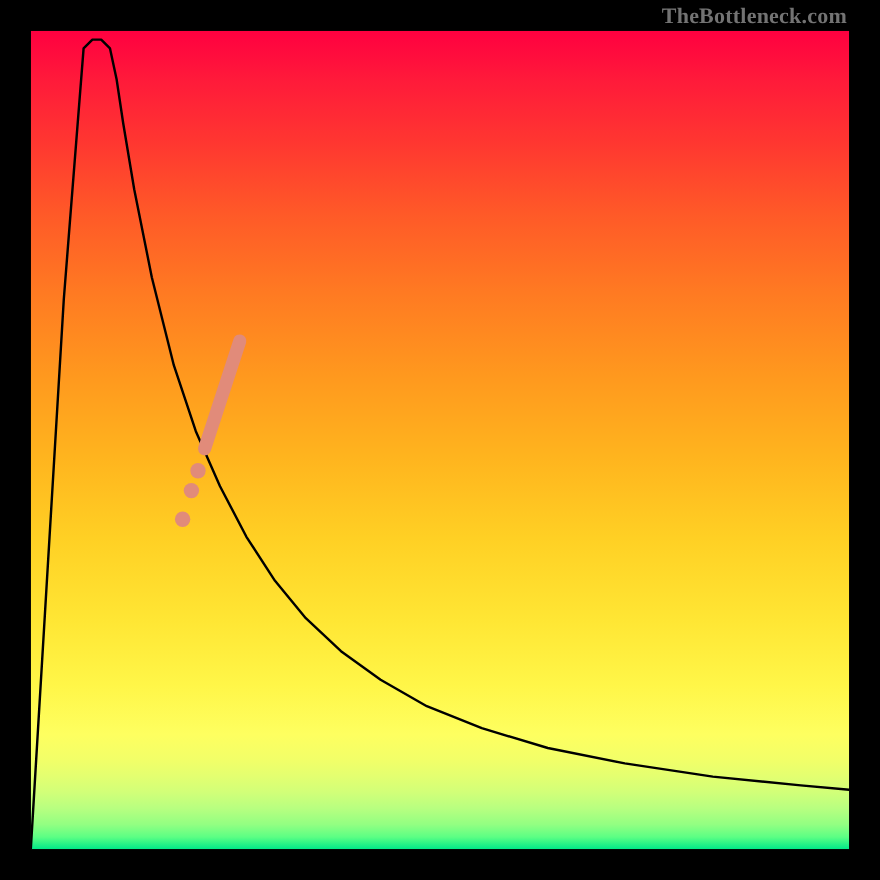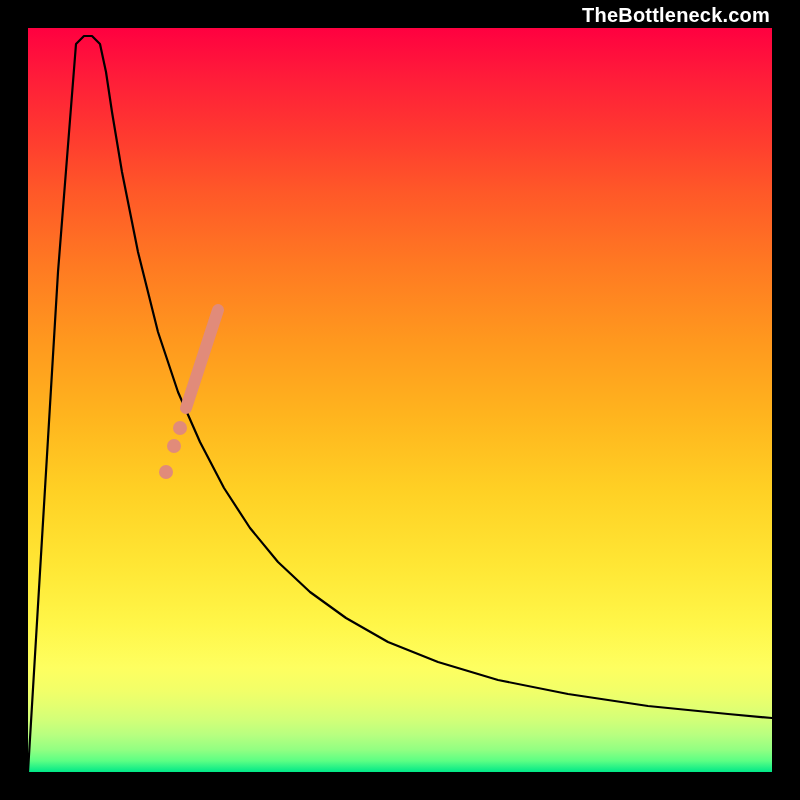--- a/index.html
+++ b/index.html
@@ -61,24 +61,24 @@
     fill: none;
     stroke: #000;
     stroke-width: 2.2;
     stroke-linejoin: round;
     stroke-linecap: round;
   }
   .watermark {
     position: absolute;
     top: 4px;
     right: 30px;
-    font-family: Liberation Sans, sans-serif;
+    font-family: Liberation Serif, serif;
     font-size: 20px;
     font-weight: 600;
-    color: #ffffff;
+    color: #737373;
     letter-spacing: 0.2px;
   }
 </style>
 </head>
 <body>
 
 <div class="frame">
 
   <div class="watermark">TheBottleneck.com</div>
 

